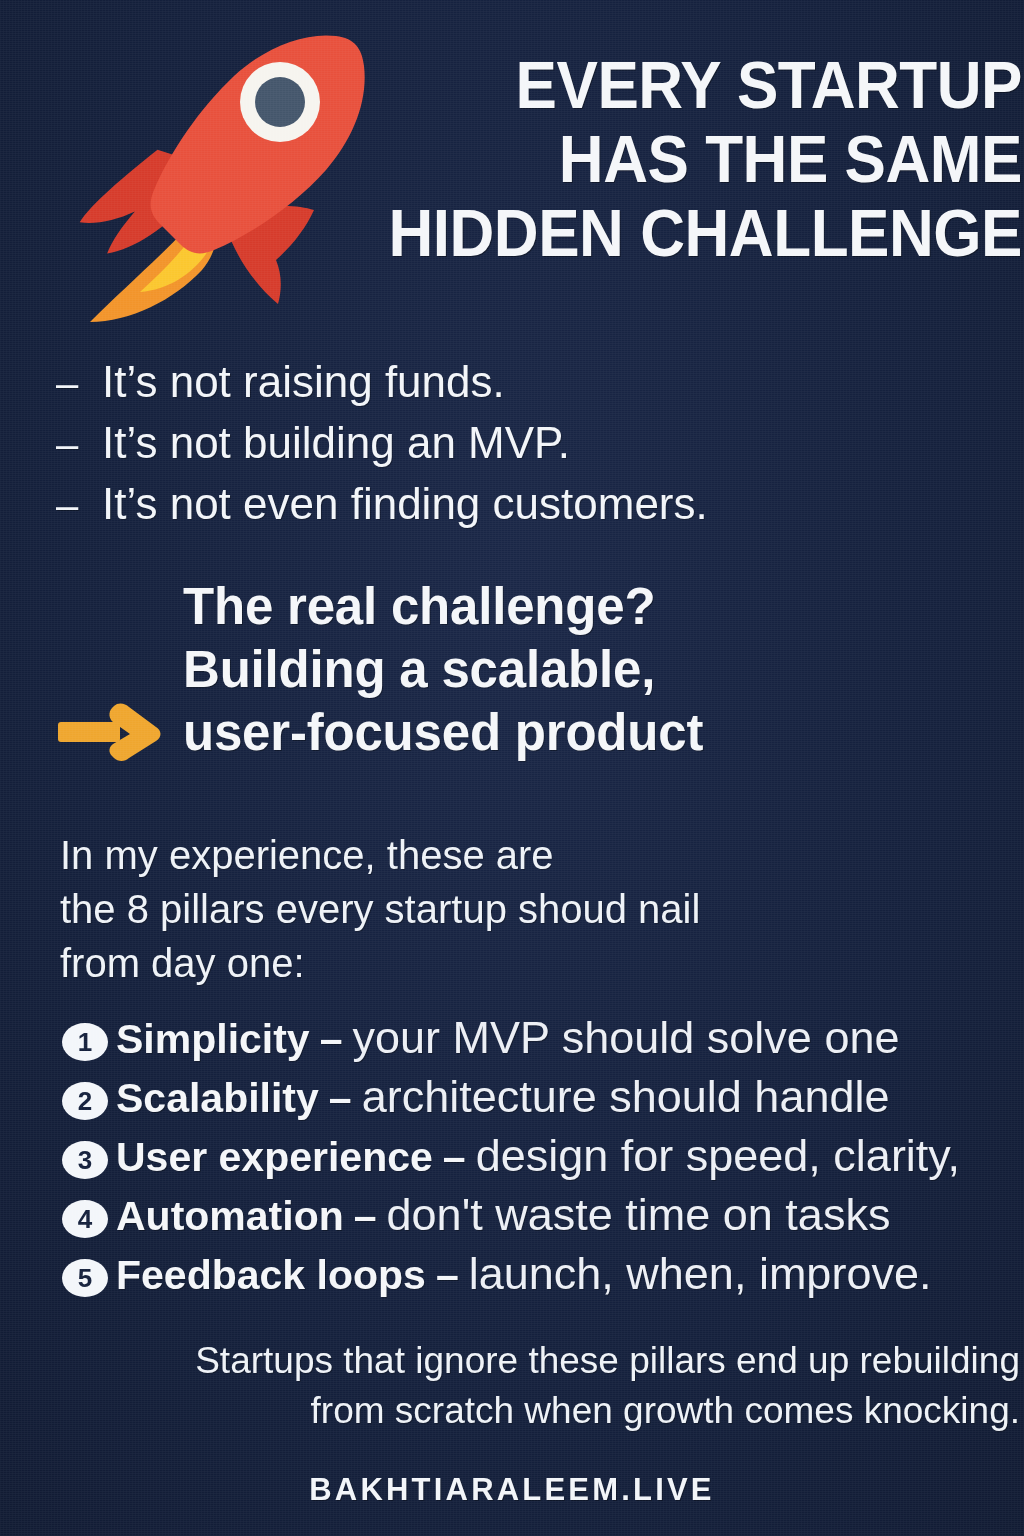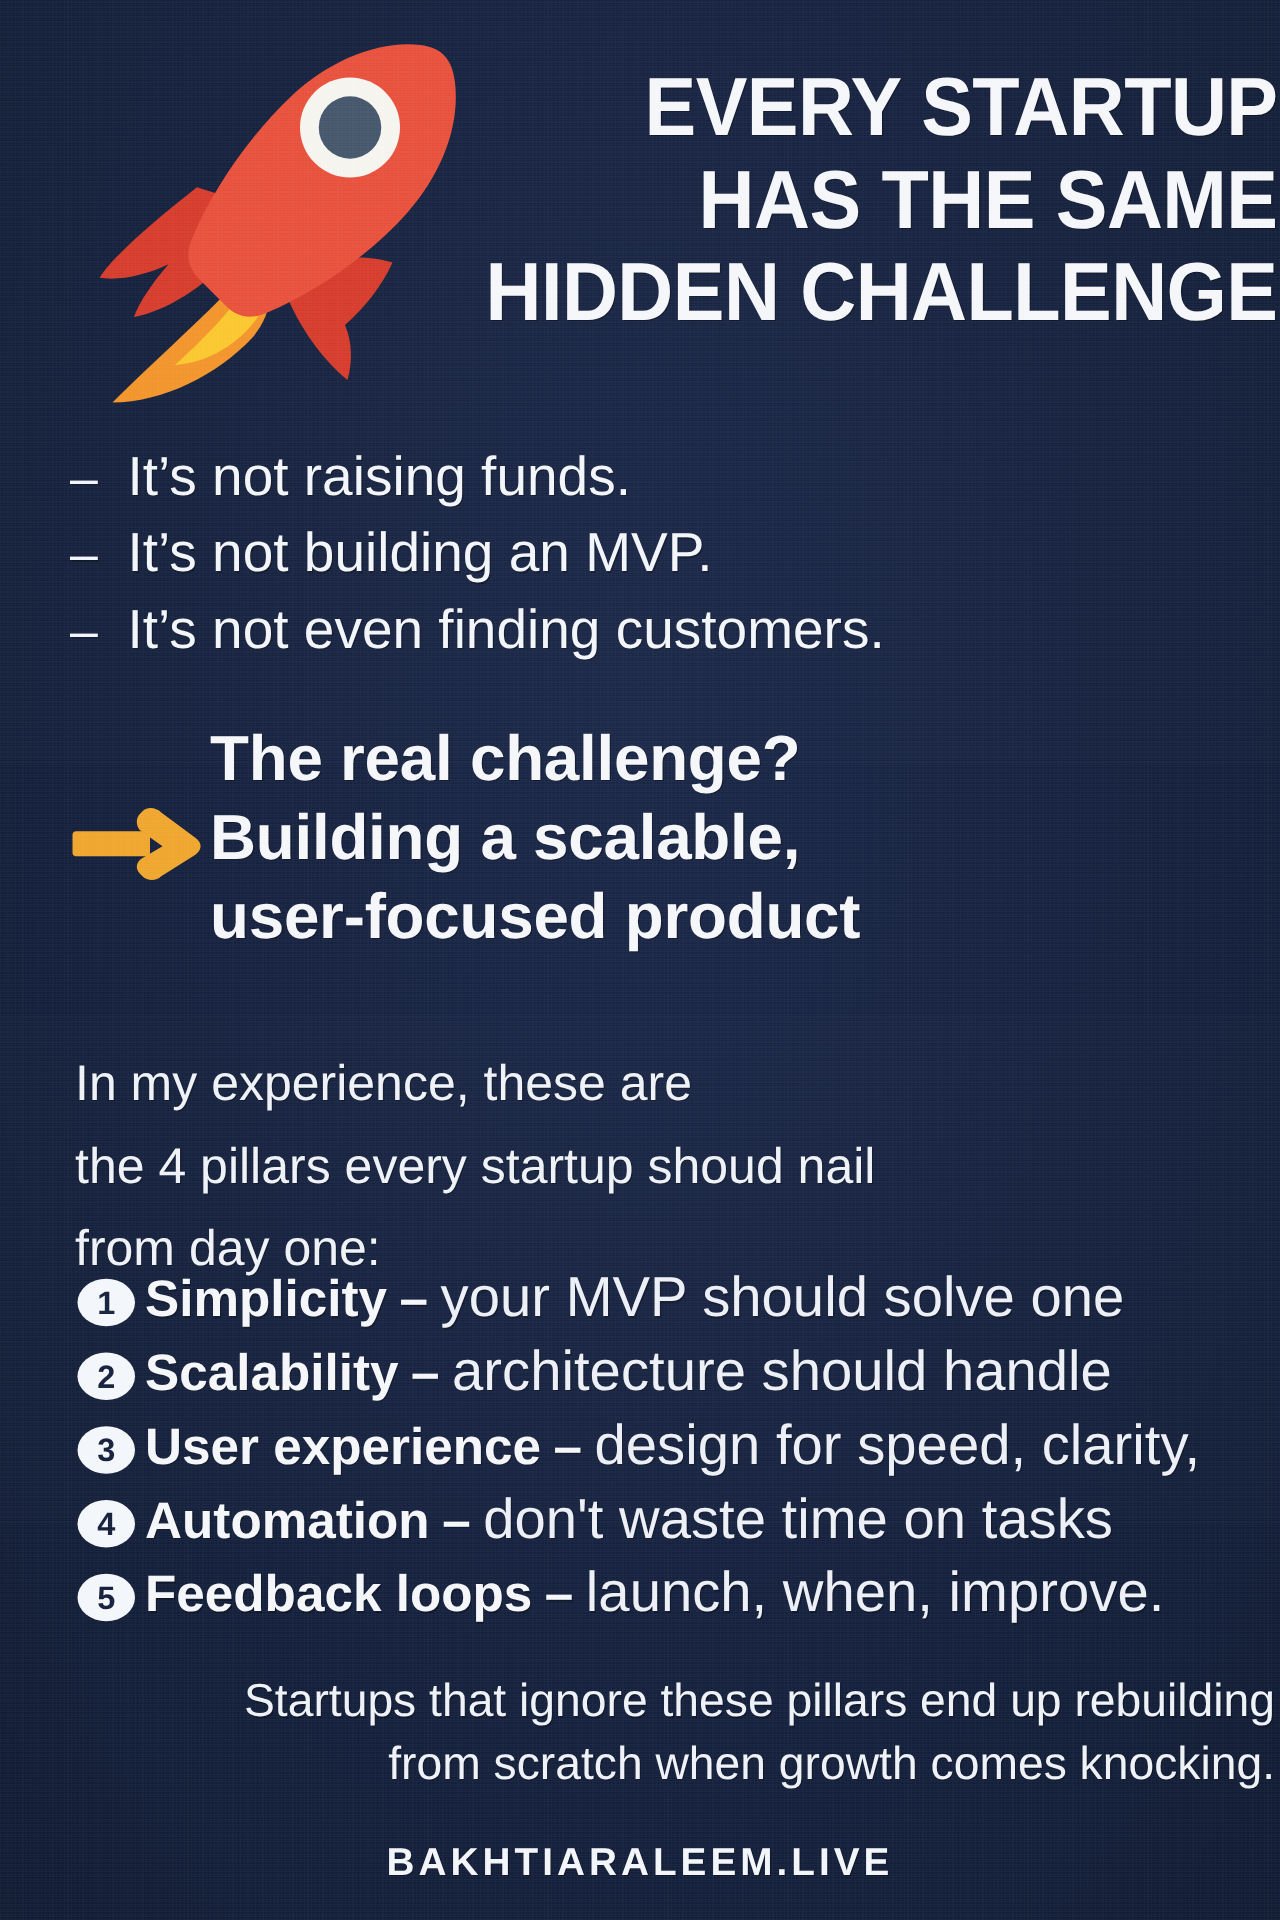--- a/index.html
+++ b/index.html
@@ -88,21 +88,22 @@
     font-size: 40px;
   }
 
   
   .challenge {
     position: absolute;
     left: 56px;
     top: 575px;
     width: 900px;
     display: flex;
-    align-items: center;
+    align-items: flex-end;
+    gap: 15px;
   }
   .arrow-icon {
     flex: 0 0 112px;
     width: 112px;
     height: 64px;
     margin-top: 10px;
   }
   .arrow-icon svg { display: block; width: 100%; height: 100%; }
   .challenge-text {
     color: #f4f6f9;
@@ -121,21 +122,21 @@
     left: 60px;
     top: 828px;
     width: 900px;
     color: #eef2f7;
     font-family: "Liberation Sans Narrow", "Liberation Sans", sans-serif;
     font-size: 40px;
     line-height: 54px;
     font-weight: 400;
     text-shadow: 1px 1px 0 rgba(0,0,0,.28);
   }
-  .intro span { display: block; white-space: nowrap; margin-top: 12px; }
+  .intro span { display: block; white-space: nowrap; }
 
   
   .pillars {
     position: absolute;
     left: 62px;
     top: 1012px;
     width: 940px;
   }
   .pillar-row {
     display: flex;
@@ -280,21 +281,21 @@
     </div>
     <div class="challenge-text">
       <span>The real challenge?</span>
       <span>Building a scalable,</span>
       <span>user-focused product</span>
     </div>
   </div>
 
   <div class="intro">
     <span>In my experience, these are</span>
-    <span>the 4 pillars every startup shoud nail</span>
+    <span>the 8 pillars every startup shoud nail</span>
     <span>from day one:</span>
   </div>
 
   <div class="pillars">
 
     <div class="pillar-row">
       <span class="num-badge">1</span>
       <span class="pillar-title">Simplicity</span>
       <span class="pillar-dash">–</span>
       <span class="pillar-desc">your MVP should solve one</span>

